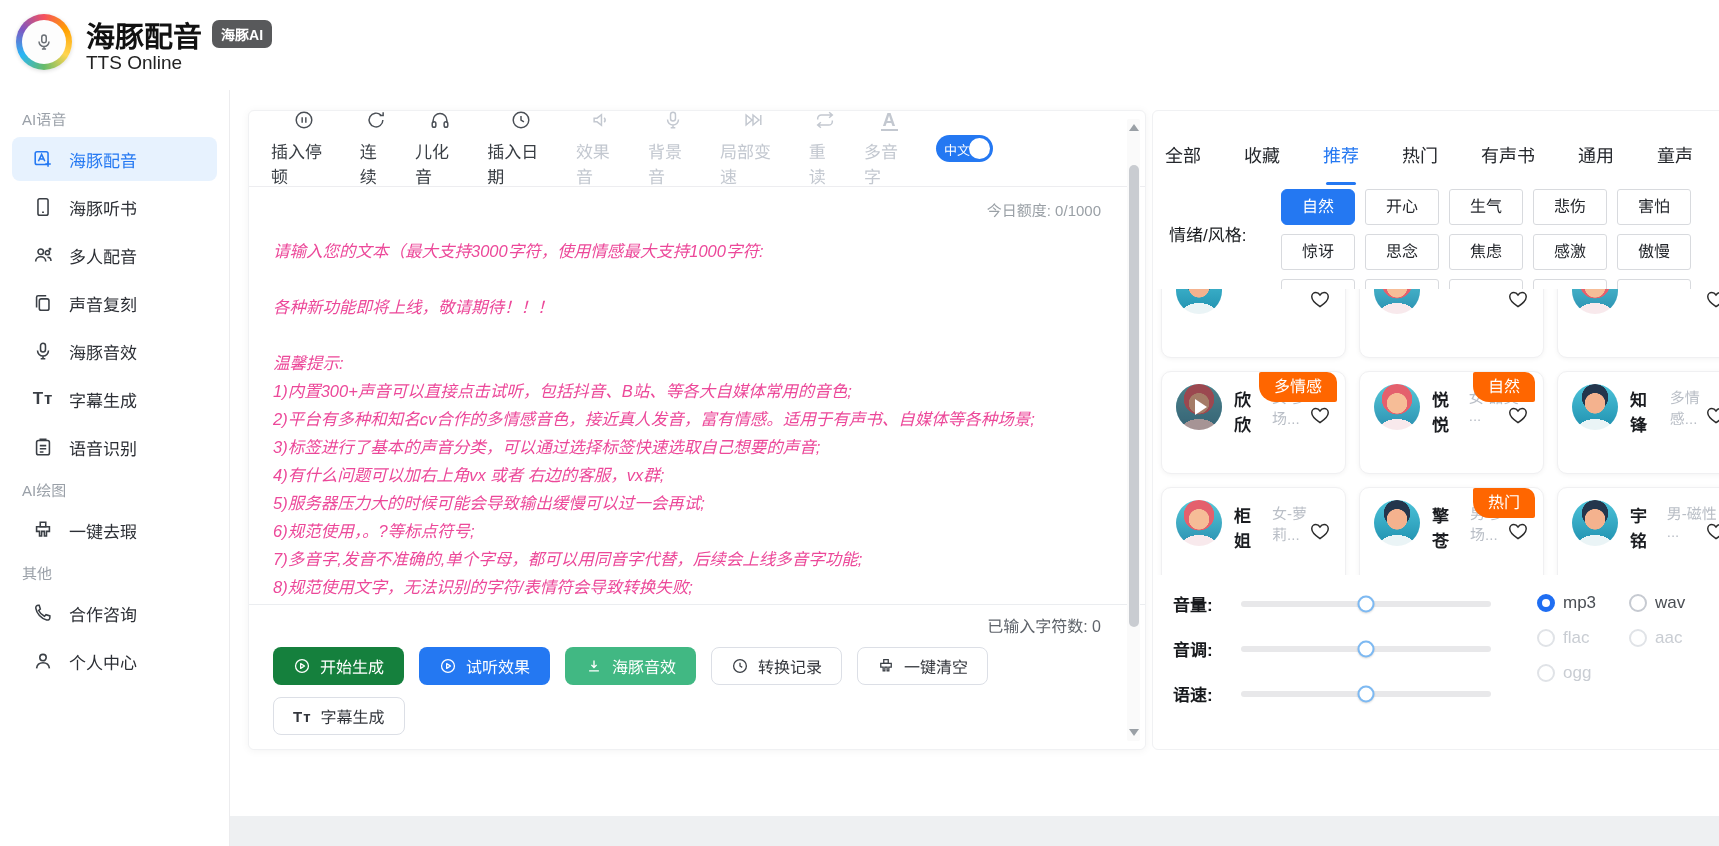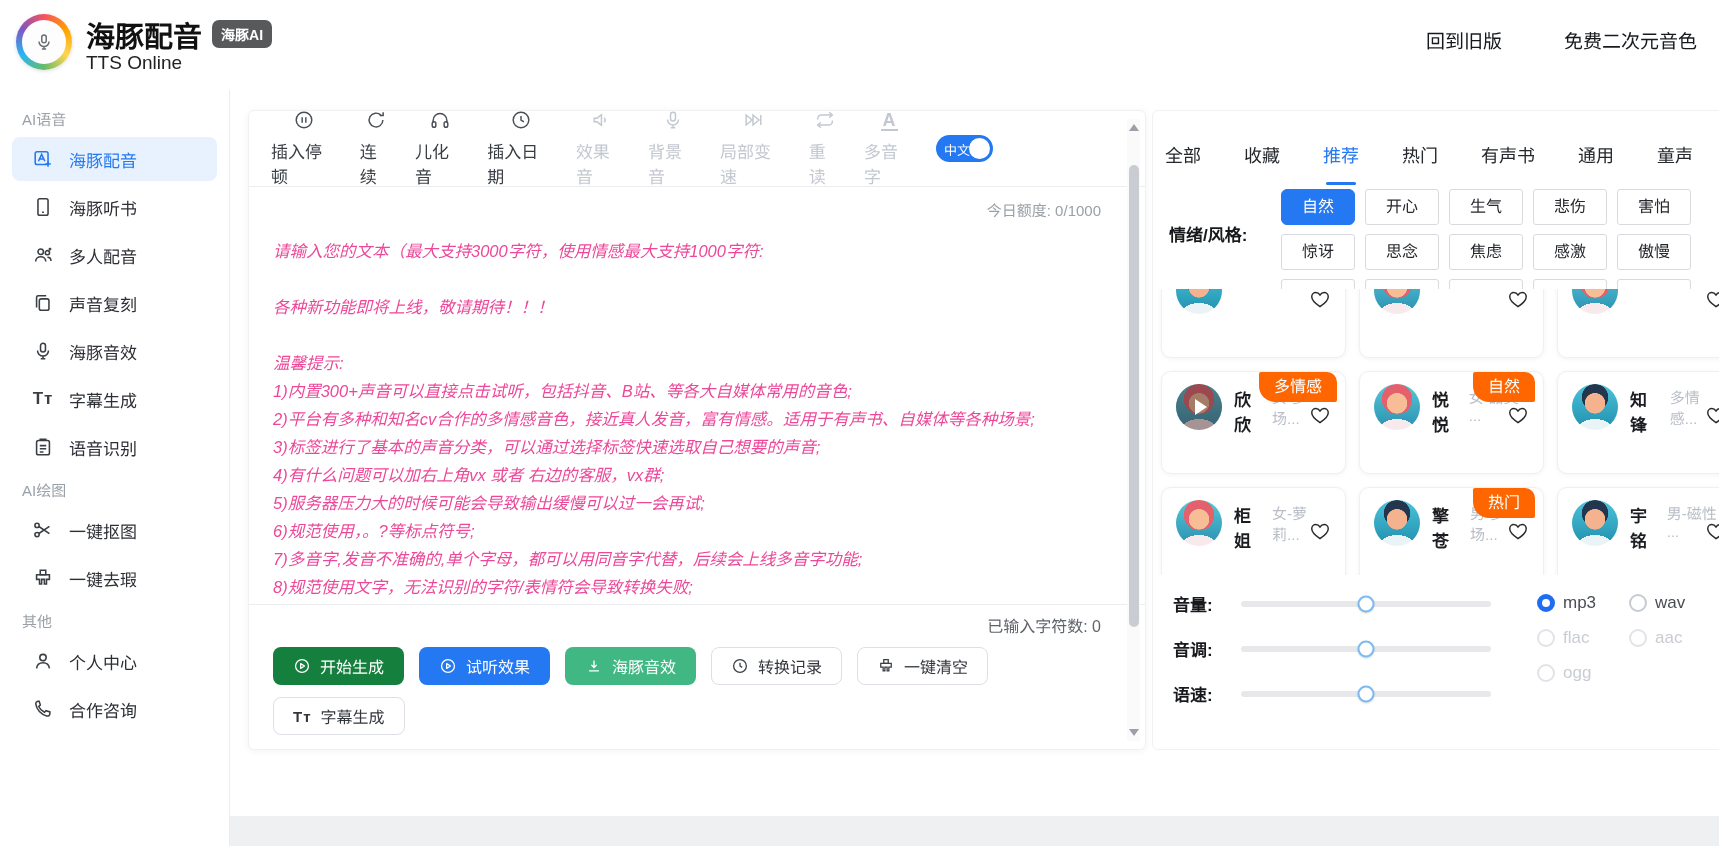--- a/index.html
+++ b/index.html
@@ -60,21 +60,21 @@
   .es-down{bottom:5px;border-top:7px solid #9aa0a6}
   .es-thumb{position:absolute;left:1.5px;width:10px;top:46px;height:calc(100% - 160px);background:#c9ccd1;border-radius:5px}
 
   
   .right-panel{position:absolute;left:1152px;top:110px;width:640px;height:640px;background:#fff;border:1px solid #f0f1f3;border-radius:6px;overflow:hidden}
   .tabs{display:flex;gap:43px;padding:30px 8px 0 12px;font-size:18px;color:#24272c}
   .tab{position:relative;cursor:pointer;padding-bottom:18px;white-space:nowrap}
   .tab.active{color:#2478f2}
   .tab.active::after{content:"";position:absolute;left:50%;transform:translateX(-50%);bottom:0;width:30px;height:3px;background:#2478f2;border-radius:2px}
   .filter{position:relative;height:100px;overflow:hidden;margin-top:4px}
-  .filter-label{position:absolute;left:16px;top:32px;font-size:17px;font-weight:bold;color:#17191c}
+  .filter-label{position:absolute;left:16px;top:32px;font-size:17px;font-weight:normal;color:#17191c}
   .chips{margin-left:128px;width:430px;display:flex;flex-wrap:wrap;gap:9px 10px}
   .chip{width:74px;height:36px;line-height:34px;text-align:center;border:1px solid #d8dade;background:#fff;font-size:16px;color:#24272c;border-radius:3px;cursor:pointer}
   .chip.active{background:#2478f2;border-color:#2478f2;color:#fff;border-radius:6px}
   .chip.ghost{height:36px}
   .cards-viewport{position:relative;height:286px;overflow:hidden}
   .cards-grid{display:grid;grid-template-columns:repeat(3,185px);gap:13px;padding-left:8px;margin-top:-34px}
   .voice-card{position:relative;height:103px;background:#fff;border:1px solid #f0f0f2;border-radius:10px;box-shadow:0 1px 5px rgba(0,0,0,.05);padding:12px 14px;cursor:pointer}
   .vc-main{display:flex;gap:12px}
   .vc-col{display:flex;flex-direction:row;gap:6px;padding-top:2px}
   .vc-name{font-size:17px;font-weight:bold;color:#1b1d21;min-height:20px}
@@ -121,24 +121,20 @@
           <rect x="9.3" y="3.5" width="5.4" height="9.5" rx="2.7"></rect>
           <path d="M6 11.5a6 6 0 0 0 12 0M12 17.5v3M9.5 20.5h5"></path>
         </svg>
     </span>
   </div>
   <div class="brand-line">
     <span class="brand-title">海豚配音</span>
     <span class="brand-badge">海豚AI</span>
   </div>
   <div class="brand-sub">TTS Online</div>
-  <div class="header-links">
-    <span>回到旧版</span>
-    <span>免费二次元音色</span>
-  </div>
 </div>
 
 <div class="sidebar">
   <div class="side-label">AI语音</div>
 
   <div class="side-item active">
     <span class="ic">
         <svg width="22" height="22" viewBox="0 0 24 24" fill="none" stroke="currentColor" stroke-width="1.7">
           <rect x="3.5" y="4" width="14" height="14" rx="2"></rect>
           <path d="M7 14.5 10.5 7l3.5 7.5M8.3 12h4.4"></path>
@@ -200,54 +196,44 @@
           <path d="M8.5 10.5h7M8.5 14h7M8.5 17.5h4"></path>
         </svg>
       </span>
     <span>语音识别</span>
   </div>
 
   <div class="side-label">AI绘图</div>
   <div class="side-item">
     <span class="ic">
         <svg width="22" height="22" viewBox="0 0 24 24" fill="none" stroke="currentColor" stroke-width="1.7">
-          <circle cx="5.5" cy="7" r="2.3"></circle>
-          <circle cx="5.5" cy="17" r="2.3"></circle>
-          <path d="M7.5 8.2 19 16M7.5 15.8 19 8"></path>
-        </svg>
-      </span>
-    <span>一键抠图</span>
-  </div>
-  <div class="side-item">
-    <span class="ic">
-        <svg width="22" height="22" viewBox="0 0 24 24" fill="none" stroke="currentColor" stroke-width="1.7">
           <path d="M9 3.5h6v5H9z"></path>
           <path d="M5 8.5h14v5h-3.2v5h-2.3v-5h-3v5H8.2v-5H5z"></path>
         </svg>
       </span>
     <span>一键去瑕</span>
   </div>
 
   <div class="side-label">其他</div>
   <div class="side-item">
     <span class="ic">
         <svg width="22" height="22" viewBox="0 0 24 24" fill="none" stroke="currentColor" stroke-width="1.7">
+          <path d="M7 3.5C5 3.5 3.8 5 4.2 7c.9 5.5 5.5 11 11.8 12.6 2 .5 3.5-.8 3.5-2.8v-1.6l-4.2-1.3-1.7 1.7c-2.8-1.3-5-3.5-6.3-6.3l1.8-1.7L7.8 3.5z"></path>
+        </svg>
+      </span>
+    <span>合作咨询</span>
+  </div>
+  <div class="side-item">
+    <span class="ic">
+        <svg width="22" height="22" viewBox="0 0 24 24" fill="none" stroke="currentColor" stroke-width="1.7">
           <circle cx="12" cy="8.3" r="3.5"></circle>
           <path d="M5 20c.5-4 3.2-6 7-6s6.5 2 7 6"></path>
         </svg>
       </span>
     <span>个人中心</span>
-  </div>
-  <div class="side-item">
-    <span class="ic">
-        <svg width="22" height="22" viewBox="0 0 24 24" fill="none" stroke="currentColor" stroke-width="1.7">
-          <path d="M7 3.5C5 3.5 3.8 5 4.2 7c.9 5.5 5.5 11 11.8 12.6 2 .5 3.5-.8 3.5-2.8v-1.6l-4.2-1.3-1.7 1.7c-2.8-1.3-5-3.5-6.3-6.3l1.8-1.7L7.8 3.5z"></path>
-        </svg>
-      </span>
-    <span>合作咨询</span>
   </div>
 </div>
 
 <div class="bottom-strip"></div>
 
 <div class="editor-card">
   <div class="toolbar">
     <div class="tool">
       <span class="t-ic">
           <svg width="22" height="22" viewBox="0 0 24 24" fill="none" stroke="currentColor" stroke-width="1.6">

